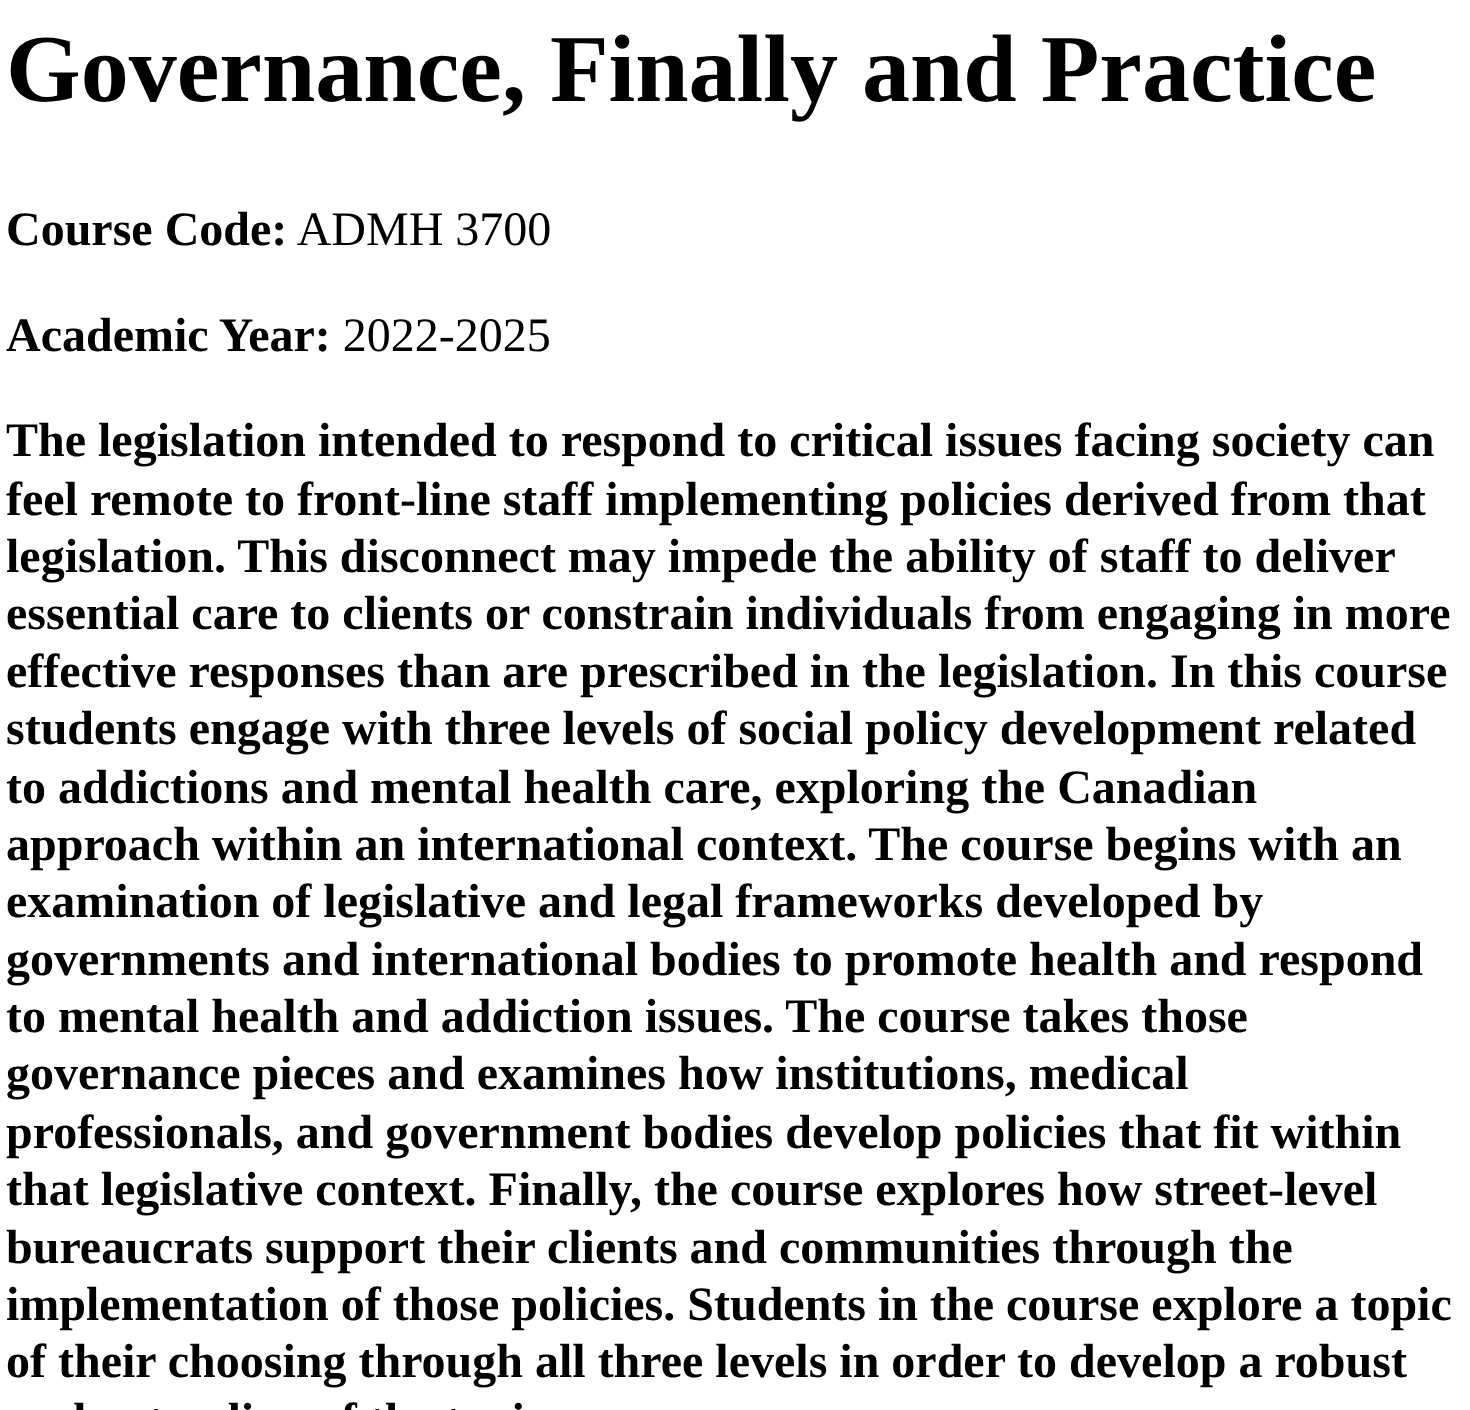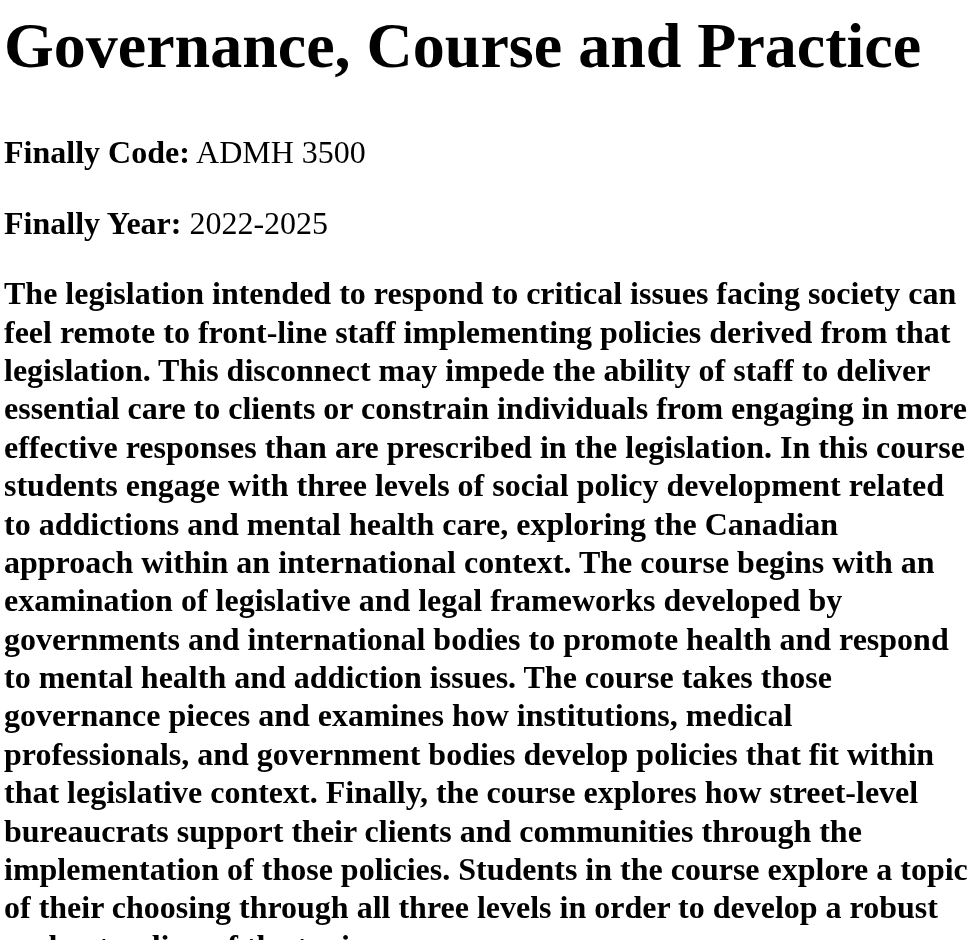--- a/index.html
+++ b/index.html
@@ -36,19 +36,19 @@
     font-weight: bold;
   }
   .field-value {
     font-weight: normal;
     white-space: pre-wrap;
   }
 </style>
 </head>
 <body>
 
-<h1 class="doc-title">Governance, Course and Practice</h1>
+<h1 class="doc-title">Governance, Finally and Practice</h1>
 
-<p class="doc-field"><strong class="field-label">Finally Code:</strong><span class="field-value"> ADMH 3500</span></p>
+<p class="doc-field"><strong class="field-label">Course Code:</strong><span class="field-value"> ADMH 3700</span></p>
 
-<p class="doc-field"><strong class="field-label">Finally Year:</strong><span class="field-value"> 2022-2025</span></p>
+<p class="doc-field"><strong class="field-label">Academic Year:</strong><span class="field-value"> 2022-2025</span></p>
 
 <p class="doc-paragraph">The legislation intended to respond to critical issues facing society can feel remote to front-line staff implementing policies derived from that legislation. This disconnect may impede the ability of staff to deliver essential care to clients or constrain individuals from engaging in more effective responses than are prescribed in the legislation. In this course students engage with three levels of social policy development related to addictions and mental health care, exploring the Canadian approach within an international context. The course begins with an examination of legislative and legal frameworks developed by governments and international bodies to promote health and respond to mental health and addiction issues. The course takes those governance pieces and examines how institutions, medical professionals, and government bodies develop policies that fit within that legislative context. Finally, the course explores how street-level bureaucrats support their clients and communities through the implementation of those policies. Students in the course explore a topic of their choosing through all three levels in order to develop a robust understanding of the topic.</p>
 
 </body></html>

